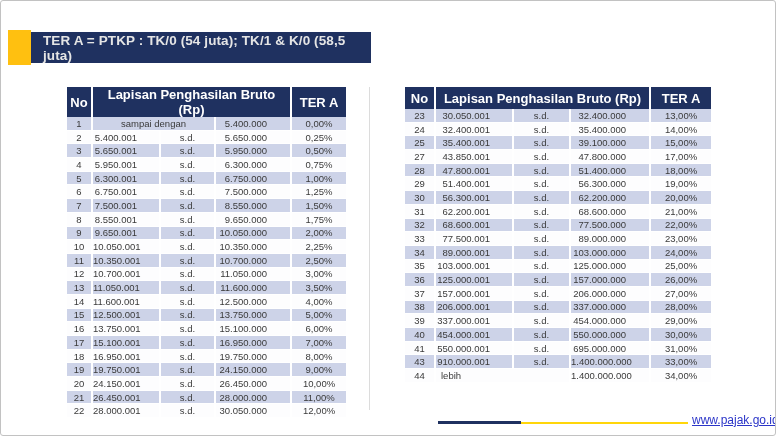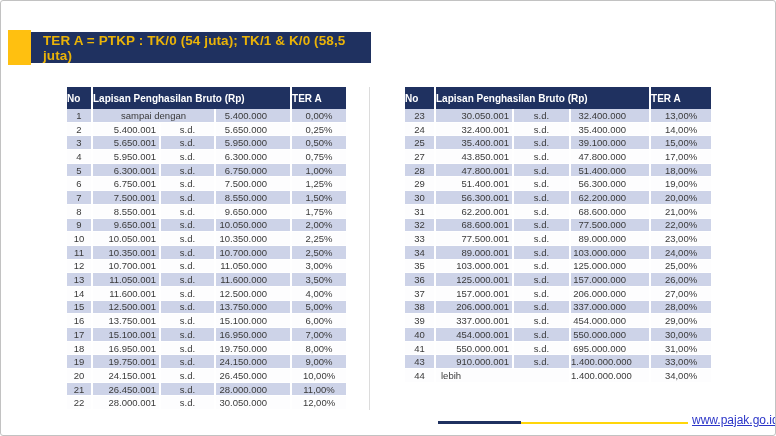--- a/index.html
+++ b/index.html
@@ -12,46 +12,46 @@
     border-radius:3px;
     overflow:hidden;
   }
   .accent-square {
     position:absolute; left:7px; top:29px; width:23px; height:35px;
     background:var(--gold);
   }
   .title-banner {
     position:absolute; left:30px; top:31px; width:340px; height:31px;
     background:var(--navy);
-    color:#eab308; font-weight:bold; font-size:13.5px;
+    color:#e5e5e5; font-weight:bold; font-size:13.5px;
     display:flex; align-items:center; padding-left:12px;
     letter-spacing:.1px;
   }
   .tbl {
     position:absolute; top:86px;
     border-collapse:separate; border-spacing:0; table-layout:fixed;
   }
   #left-table  { left:66px;  width:279px; }
   #right-table { left:404px; width:306px; }
   .tbl th {
     background:var(--navy); color:#ffffff; font-weight:bold;
-    font-size:10px; height:22px; text-align:left;
+    font-size:13px; height:22px; text-align:center;
     border-right:2px solid #ffffff;
   }
   .tbl th:last-child { border-right:none; }
   .tbl td {
     font-size:9.5px; color:#3a3a3a; height:13.7px;
     border-right:2px solid #ffffff; border-bottom:1px solid #ffffff;
     white-space:nowrap; overflow:hidden;
   }
   .tbl td:last-child { border-right:none; }
   .tbl tbody tr:nth-child(odd) td { background:var(--band); }
   .tbl tbody tr:nth-child(even) td { background:#fdfdfe; }
   .tbl td.no   { text-align:center; }
-  .tbl td.from { text-align:right; padding-right:3px; }
+  .tbl td.from { text-align:right; padding-right:22px; }
   .tbl td.sep  { text-align:center; }
   .tbl td.to   { text-align:right; padding-right:23px; }
   .tbl td.rate { text-align:center; }
   .tbl td.range-label.align-center { text-align:center; }
   .tbl td.range-label.align-left   { text-align:left; padding-left:5px; }
   .divider-line {
     position:absolute; left:368px; top:86px; width:1px; height:323px;
     background:#dcdcdc;
   }
   .footer-rule-navy {

